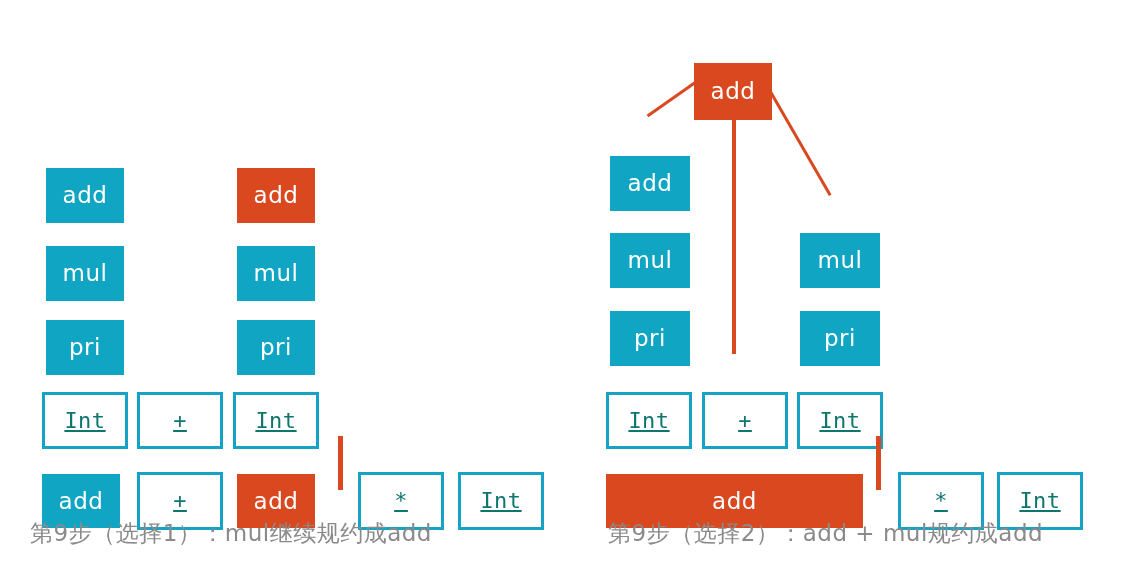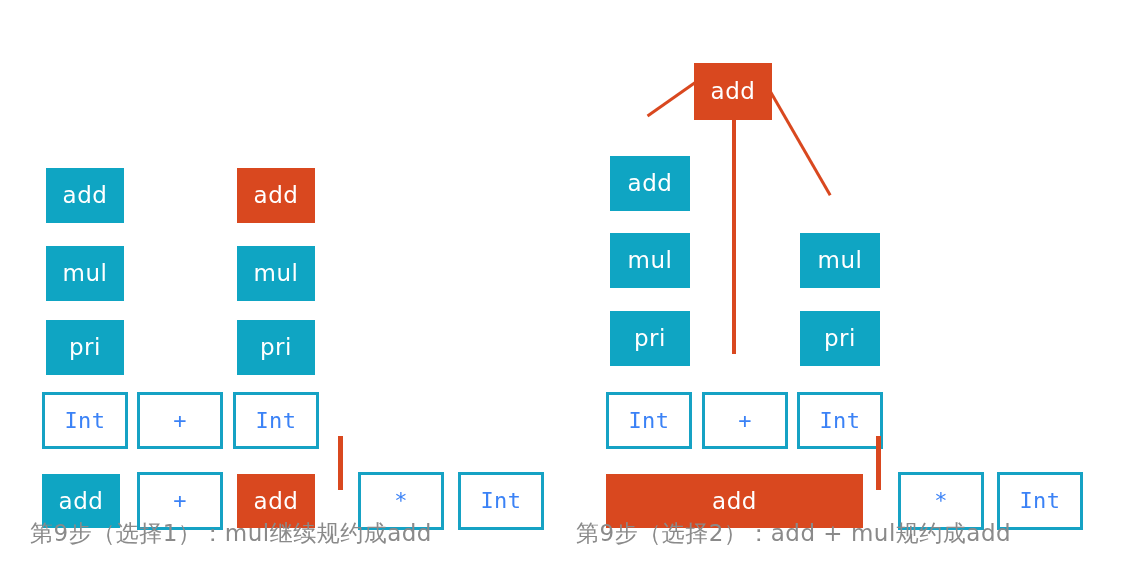--- a/index.html
+++ b/index.html
@@ -17,21 +17,21 @@
     box-sizing:border-box;
     display:flex;align-items:center;justify-content:center;
     font-size:23px;
     letter-spacing:0.5px;
     line-height:1;
     z-index:3;
     margin-top:38px;
   }
   .node.fill-teal{ background:#0fa5c3; color:#ffffff; border:none; }
   .node.fill-red { background:#d9481f; color:#ffffff; border:none; }
-  .node.outline  { background:#ffffff; color:#3b82f6; border:3px solid #16a2c4; }
+  .node.outline  { background:#ffffff; color:#0f766e; border:3px solid #16a2c4;text-decoration:underline; }
 
   .node.mono{ font-family:"DejaVu Sans Mono","Liberation Mono",monospace; font-size:22px; }
 
   
   .edge{
     position:absolute;
     background:#55a8bf;
     z-index:1;
   }
   .edge.red{ background:#d9481f; }
@@ -125,16 +125,16 @@
 
     <div class="node fill-teal" style="left:800px; top:195px; width:80px; height:55px;">mul</div>
     <div class="node fill-teal" style="left:800px; top:273px; width:80px; height:55px;">pri</div>
     <div class="node outline mono" style="left:797px; top:354px; width:86px; height:57px;">Int</div>
 
     <div class="node fill-red" style="left:606px; top:436px; width:257px; height:54px;">add</div>
     <div class="cursor" style="left:876px; top:436px; height:54px;"></div>
     <div class="node outline mono" style="left:898px; top:434px; width:86px; height:58px;">*</div>
     <div class="node outline mono" style="left:997px; top:434px; width:86px; height:58px;">Int</div>
 
-    <div class="caption" style="left:576px; top:518px;">第9步（选择2）：add + mul规约成add</div>
+    <div class="caption" style="left:608px; top:518px;">第9步（选择2）：add + mul规约成add</div>
   </div>
 
 </div>
 
 </body></html>

